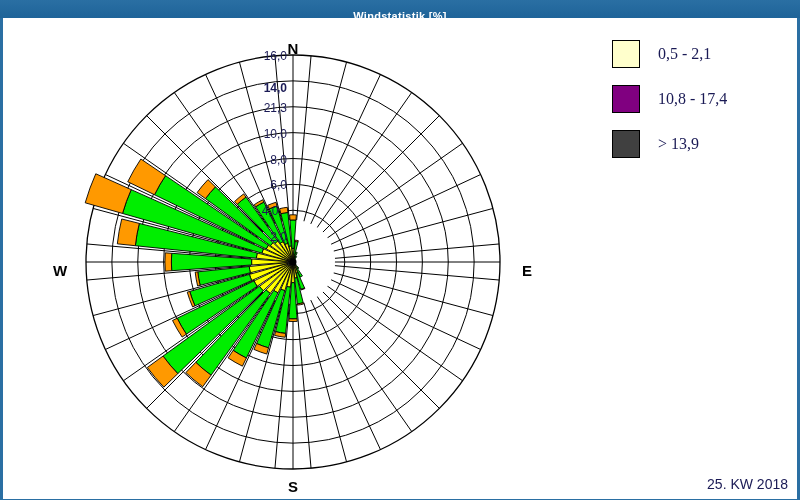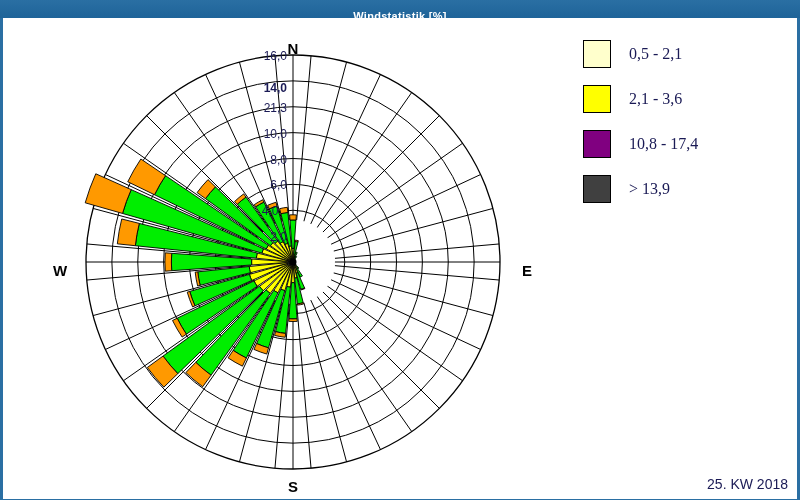--- a/index.html
+++ b/index.html
@@ -59,21 +59,21 @@
   .rtick{
     position:absolute;color:#1a1a55;font-size:12px;
     font-family:"Liberation Sans", sans-serif;
     text-align:right;width:34px;
   }
   
   #legend{
     position:absolute;left:583px;top:38px;width:210px;
   }
   .leg-row{
-    display:flex;align-items:center;height:31px;margin-bottom:14px;
+    display:flex;align-items:center;height:31px;margin-bottom:14px;margin-left:29px;
   }
   .leg-sw{
     width:28px;height:28px;border:1px solid #000;box-sizing:border-box;
     flex:0 0 auto;
   }
   .leg-lb{
     margin-left:18px;color:#1a1a55;font-size:16px;
     font-family:"Liberation Serif", serif;
     white-space:nowrap;
   }
@@ -294,24 +294,20 @@
         <div class="rtick" style="left: 253px; top: 212.125px;">2,0</div>
       </div>
   </div>
 
   <div id="legend">
       <div class="leg-row">
         <div class="leg-sw" style="background: rgb(255, 255, 204);"></div>
         <div class="leg-lb">0,5 - 2,1</div>
       </div>
       <div class="leg-row">
-        <div class="leg-sw" style="background: rgb(255, 255, 0);"></div>
-        <div class="leg-lb">2,1 - 3,6</div>
-      </div>
-      <div class="leg-row">
         <div class="leg-sw" style="background: rgb(128, 0, 128);"></div>
         <div class="leg-lb">10,8 - 17,4</div>
       </div>
       <div class="leg-row">
         <div class="leg-sw" style="background: rgb(64, 64, 64);"></div>
         <div class="leg-lb">&gt; 13,9</div>
       </div>
     </div>
 
   <div id="footer">25. KW 2018</div>

